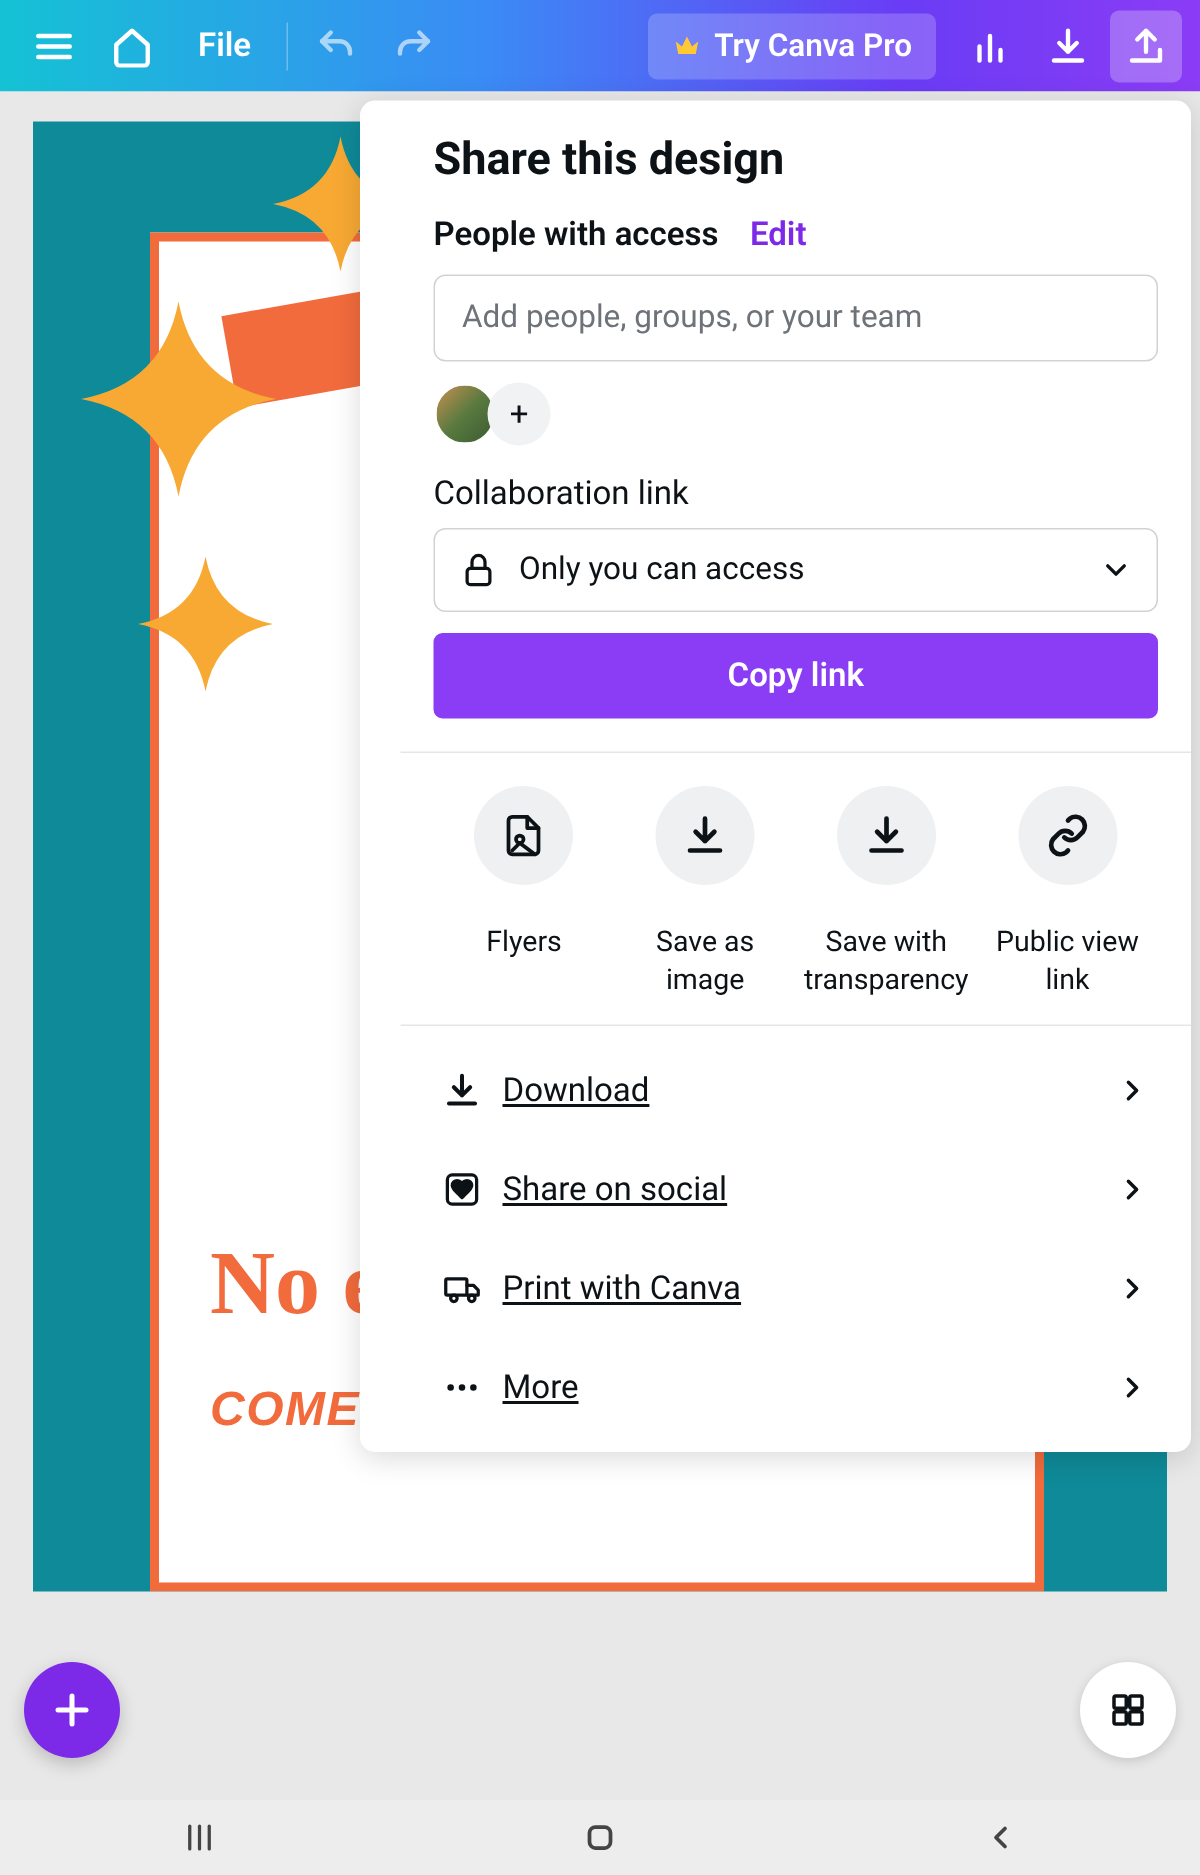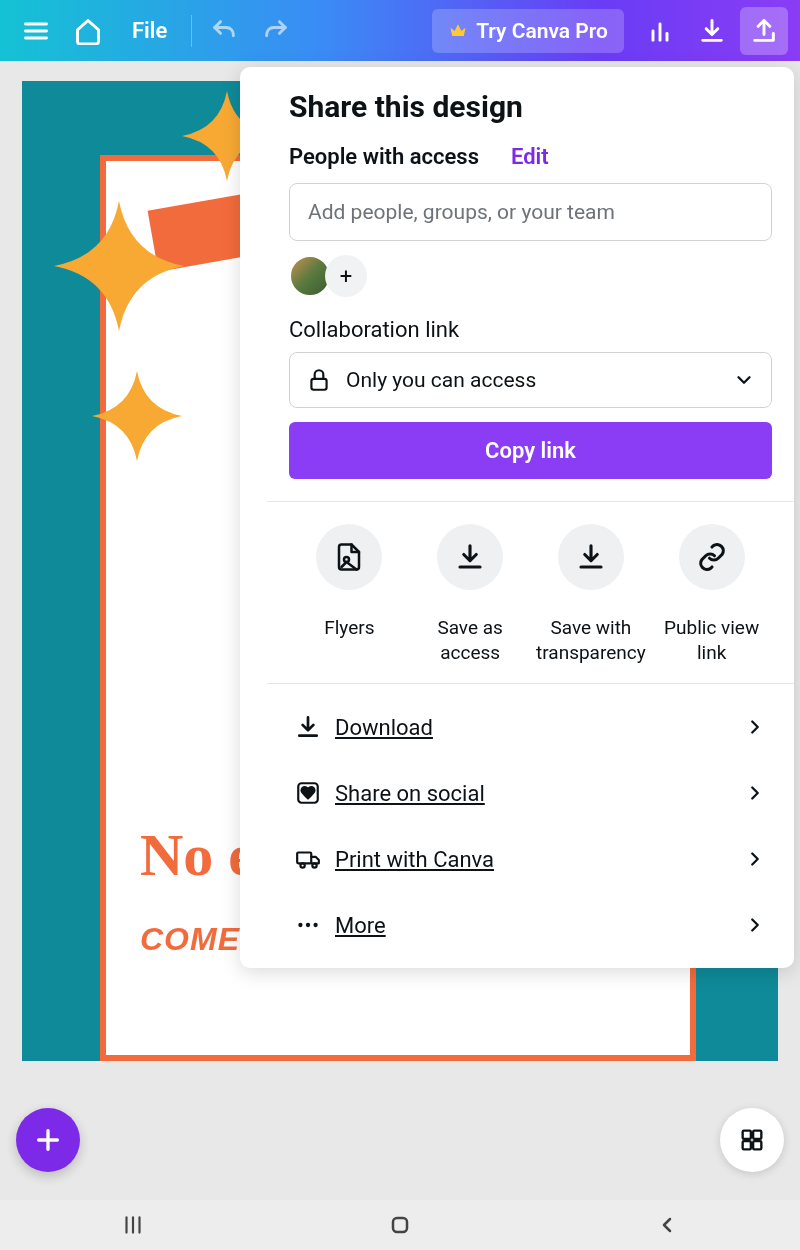--- a/index.html
+++ b/index.html
@@ -67,21 +67,21 @@
       top: 67px; right: 6px;
       width: 554px;
       background: white;
       border-radius: 10px;
       box-shadow: 0 4px 20px rgba(0,0,0,0.15);
       z-index: 100;
       padding-left: 27px;
     }
     .share-header { padding: 22px 22px 10px; }
     .share-title { font-size: 30px; font-weight: 700; color: #0d1216; }
-    .access-row { display: flex; align-items: flex-end; gap: 32px; padding: 10px 22px 8px; }
+    .access-row { display: flex; align-items: flex-end; gap: 21px; padding: 10px 22px 8px; }
     .access-label { font-size: 22px; font-weight: 600; color: #0d1216; }
     .edit-link { font-size: 22px; font-weight: 600; color: #7d2ae8; }
     .people-input {
       margin: 6px 22px 14px;
       border: 1px solid #d0d3d6;
       border-radius: 8px;
       padding: 16px 18px;
       font-size: 21px;
       color: #6d7378;
     }
@@ -285,21 +285,21 @@
           </svg>
       </div>
       <div class="action-label">Flyers</div>
     </div>
     <div class="action-item">
       <div class="action-circle">
         <svg width="30" height="30" viewBox="0 0 24 24" fill="none" stroke="#0d1216" stroke-width="2.5" stroke-linecap="round" stroke-linejoin="round">
             <path d="M12 3v12m-5-5l5 5 5-5M4 20h16"></path>
           </svg>
       </div>
-      <div class="action-label">Save as access</div>
+      <div class="action-label">Save as image</div>
     </div>
     <div class="action-item">
       <div class="action-circle">
         <svg width="30" height="30" viewBox="0 0 24 24" fill="none" stroke="#0d1216" stroke-width="2.5" stroke-linecap="round" stroke-linejoin="round">
             <path d="M12 3v12m-5-5l5 5 5-5M4 20h16"></path>
           </svg>
       </div>
       <div class="action-label">Save with transparency</div>
     </div>
     <div class="action-item">

